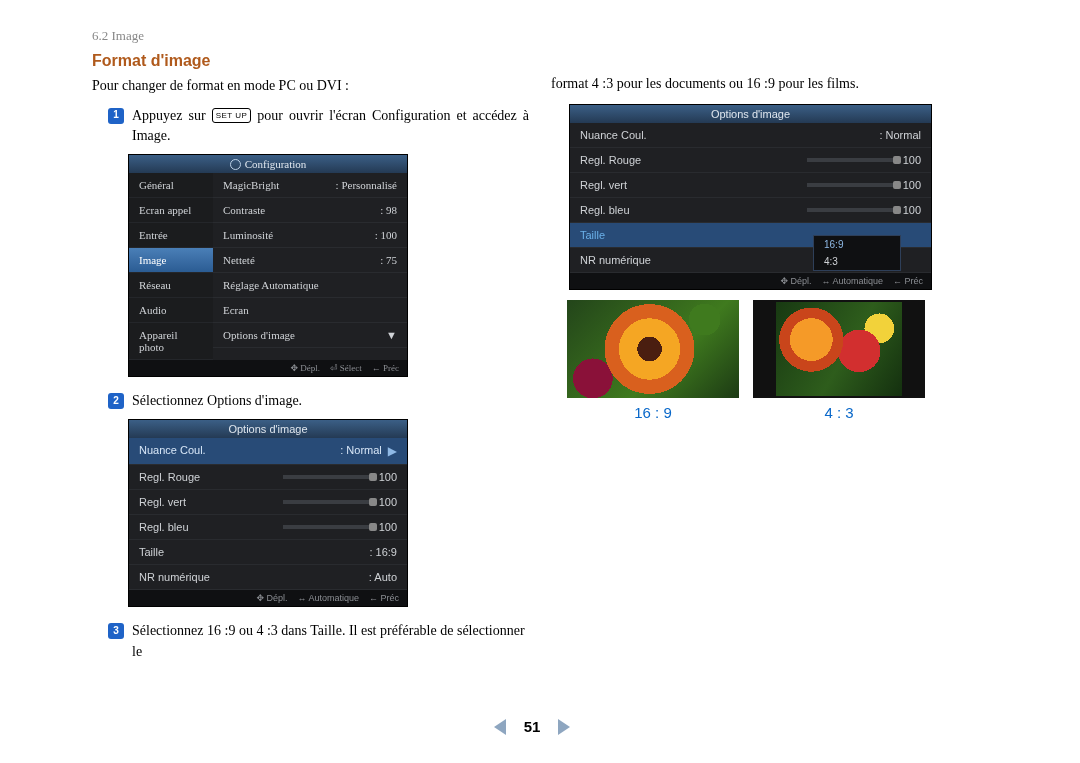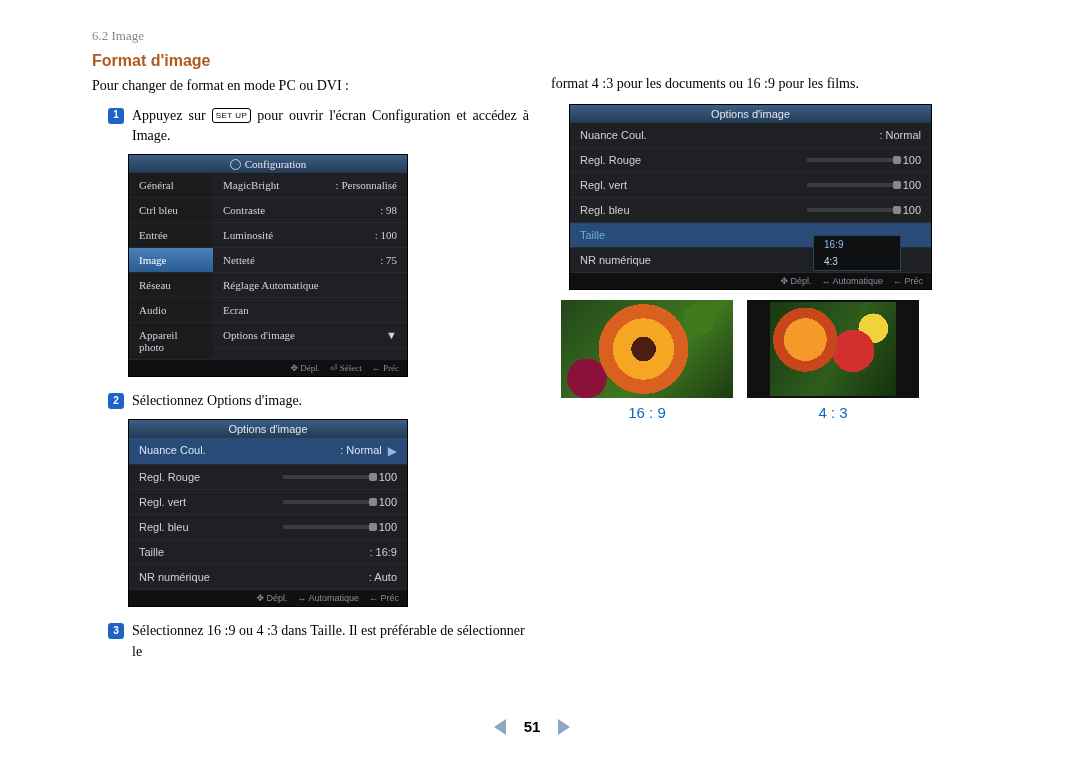--- a/index.html
+++ b/index.html
@@ -144,21 +144,21 @@
       </div>
 
       <div class="osd osd-config">
         <div class="osd-title">
             <span class="gear"></span>
             <span>Configuration</span>
           </div>
         <div class="osd-body">
           <div class="osd-side">
             <div>Général</div>
-            <div>Ctrl bleu</div>
+            <div>Ecran appel</div>
             <div>Entrée</div>
             <div class="sel">Image</div>
             <div>Réseau</div>
             <div>Audio</div>
             <div>Appareil photo</div>
           </div>
           <div class="osd-main">
             <div class="osd-row">
                 <span class="l">MagicBright</span>
                 <span class="v">: Personnalisé</span>
@@ -286,21 +286,21 @@
               <span class="l">NR numérique</span>
             </div>
           <div class="popup-list" style="position:absolute; right:30px; top:112px;">
             <div class="selopt">16:9</div>
             <div>4:3</div>
           </div>
         </div>
         <div class="osd-foot"><span>✥ Dépl.</span><span>↔ Automatique</span><span>← Préc</span></div>
       </div>
 
-      <div class="samples" style="margin-left:10px;">
+      <div class="samples" style="margin-left:16px;">
         <div class="sample">
           <div class="frame169">
               <div class="flower"></div>
             </div>
           <div class="ratio-label">16 : 9</div>
         </div>
         <div class="sample">
           <div class="frame43container">
               <div class="frame43">
                 <div class="flower2"></div>

